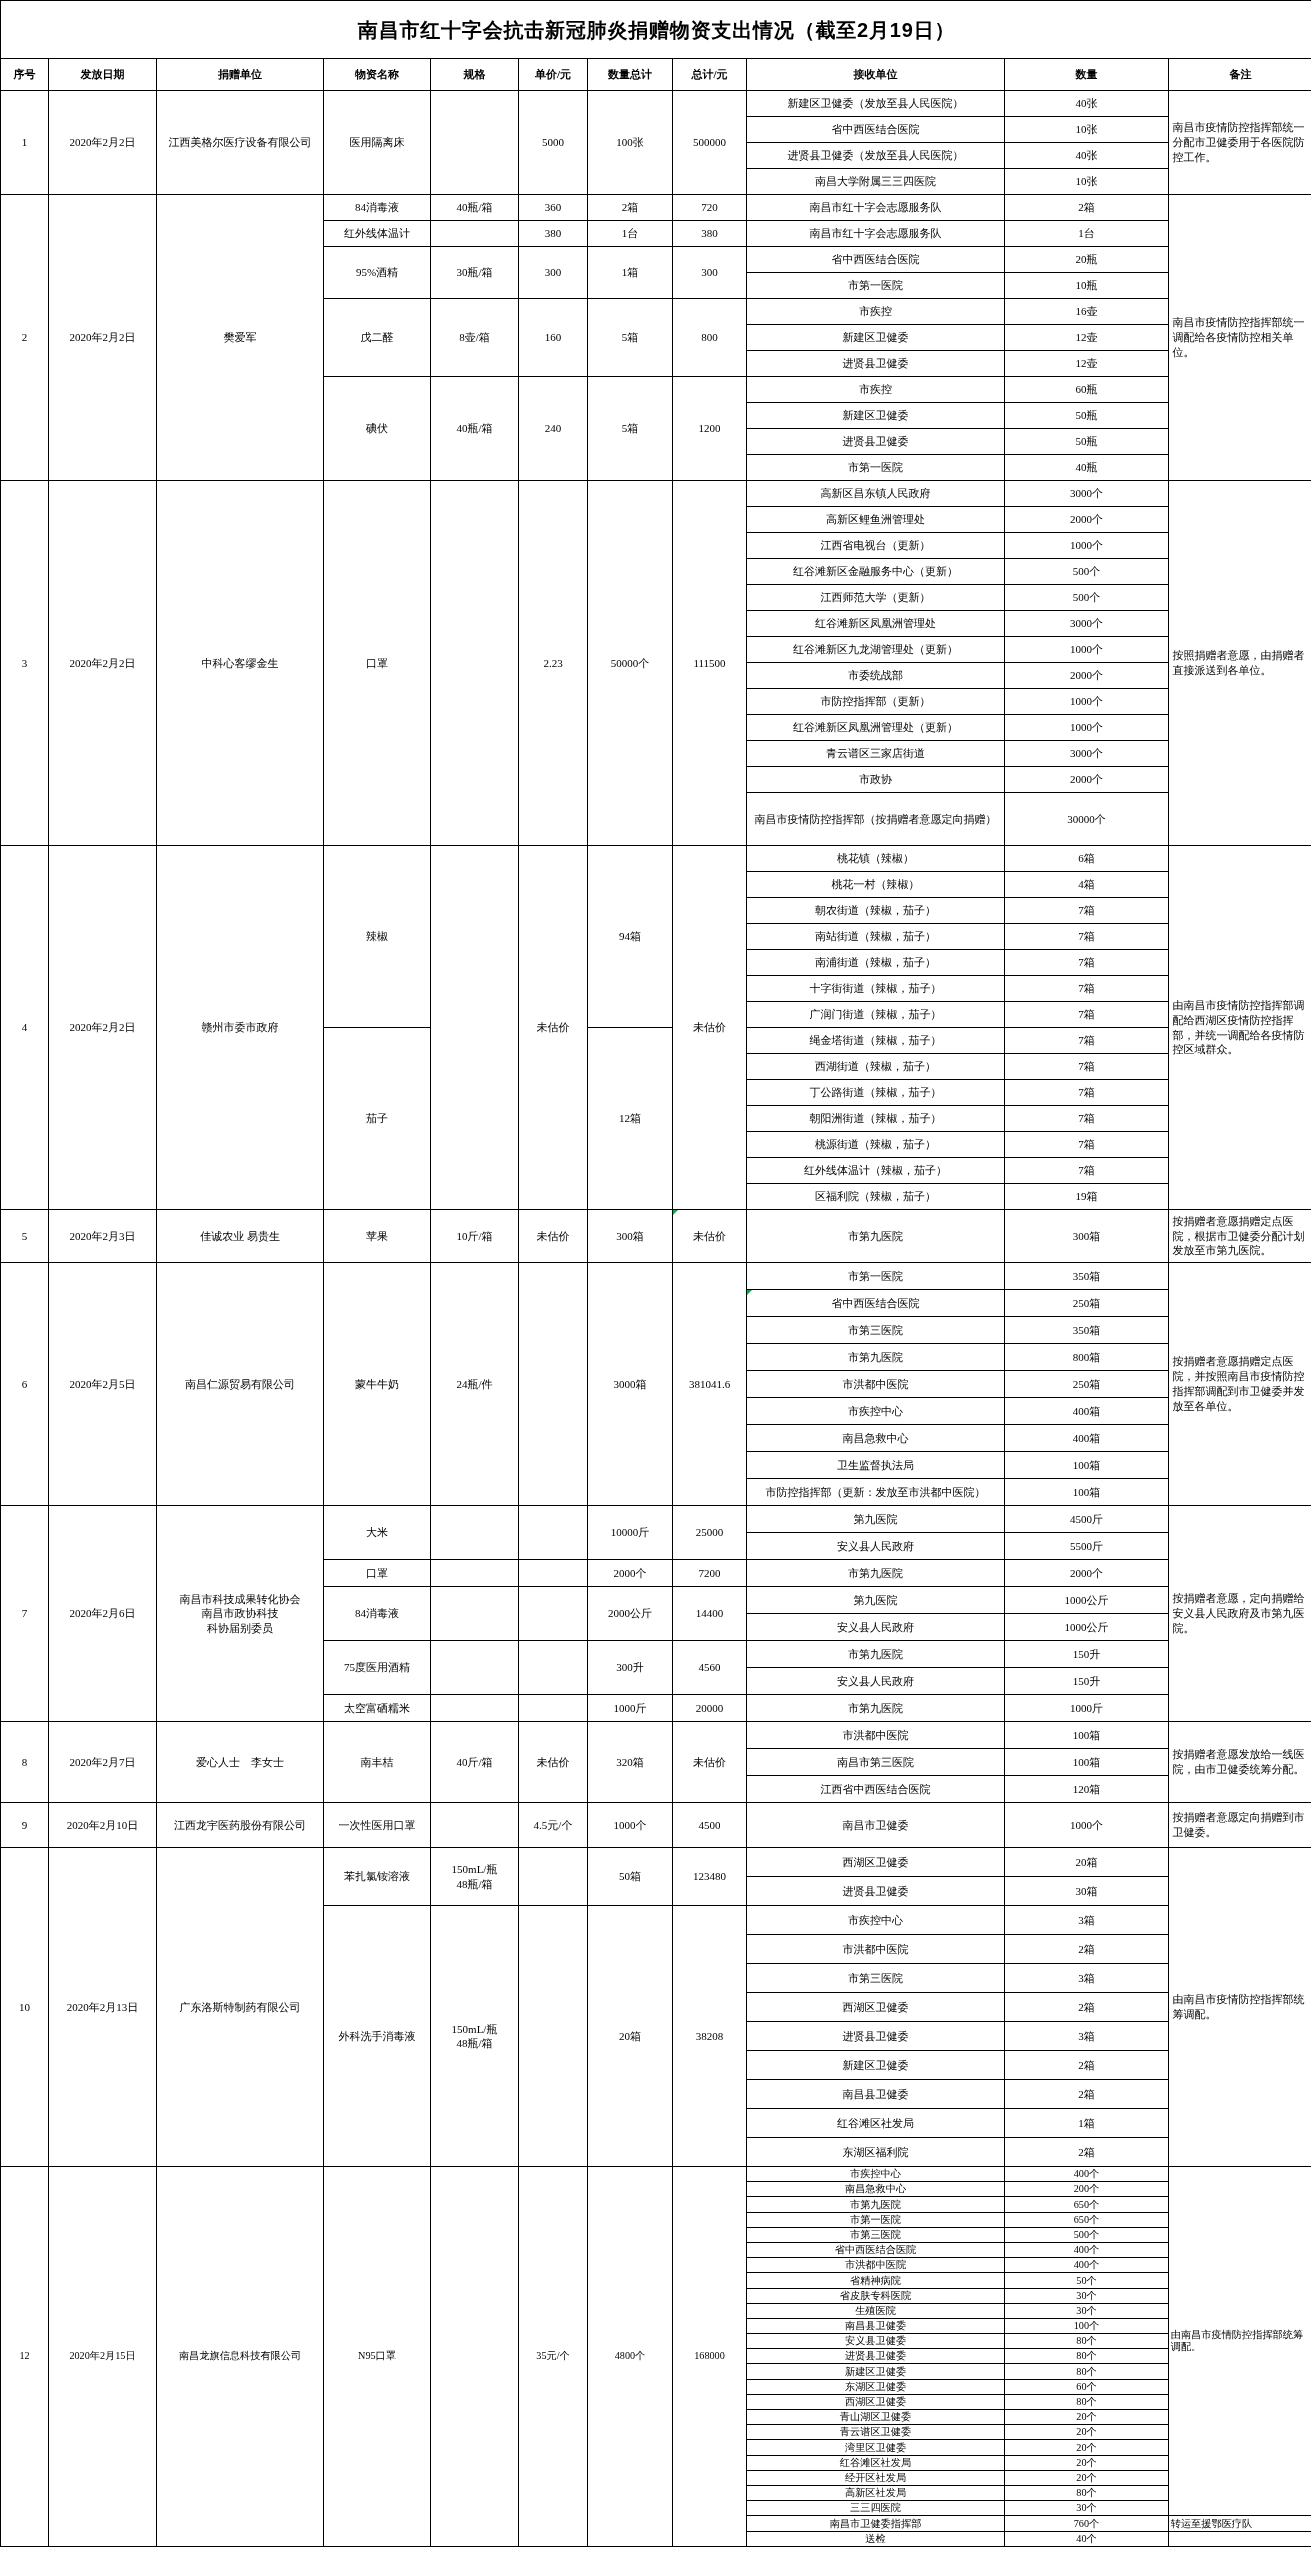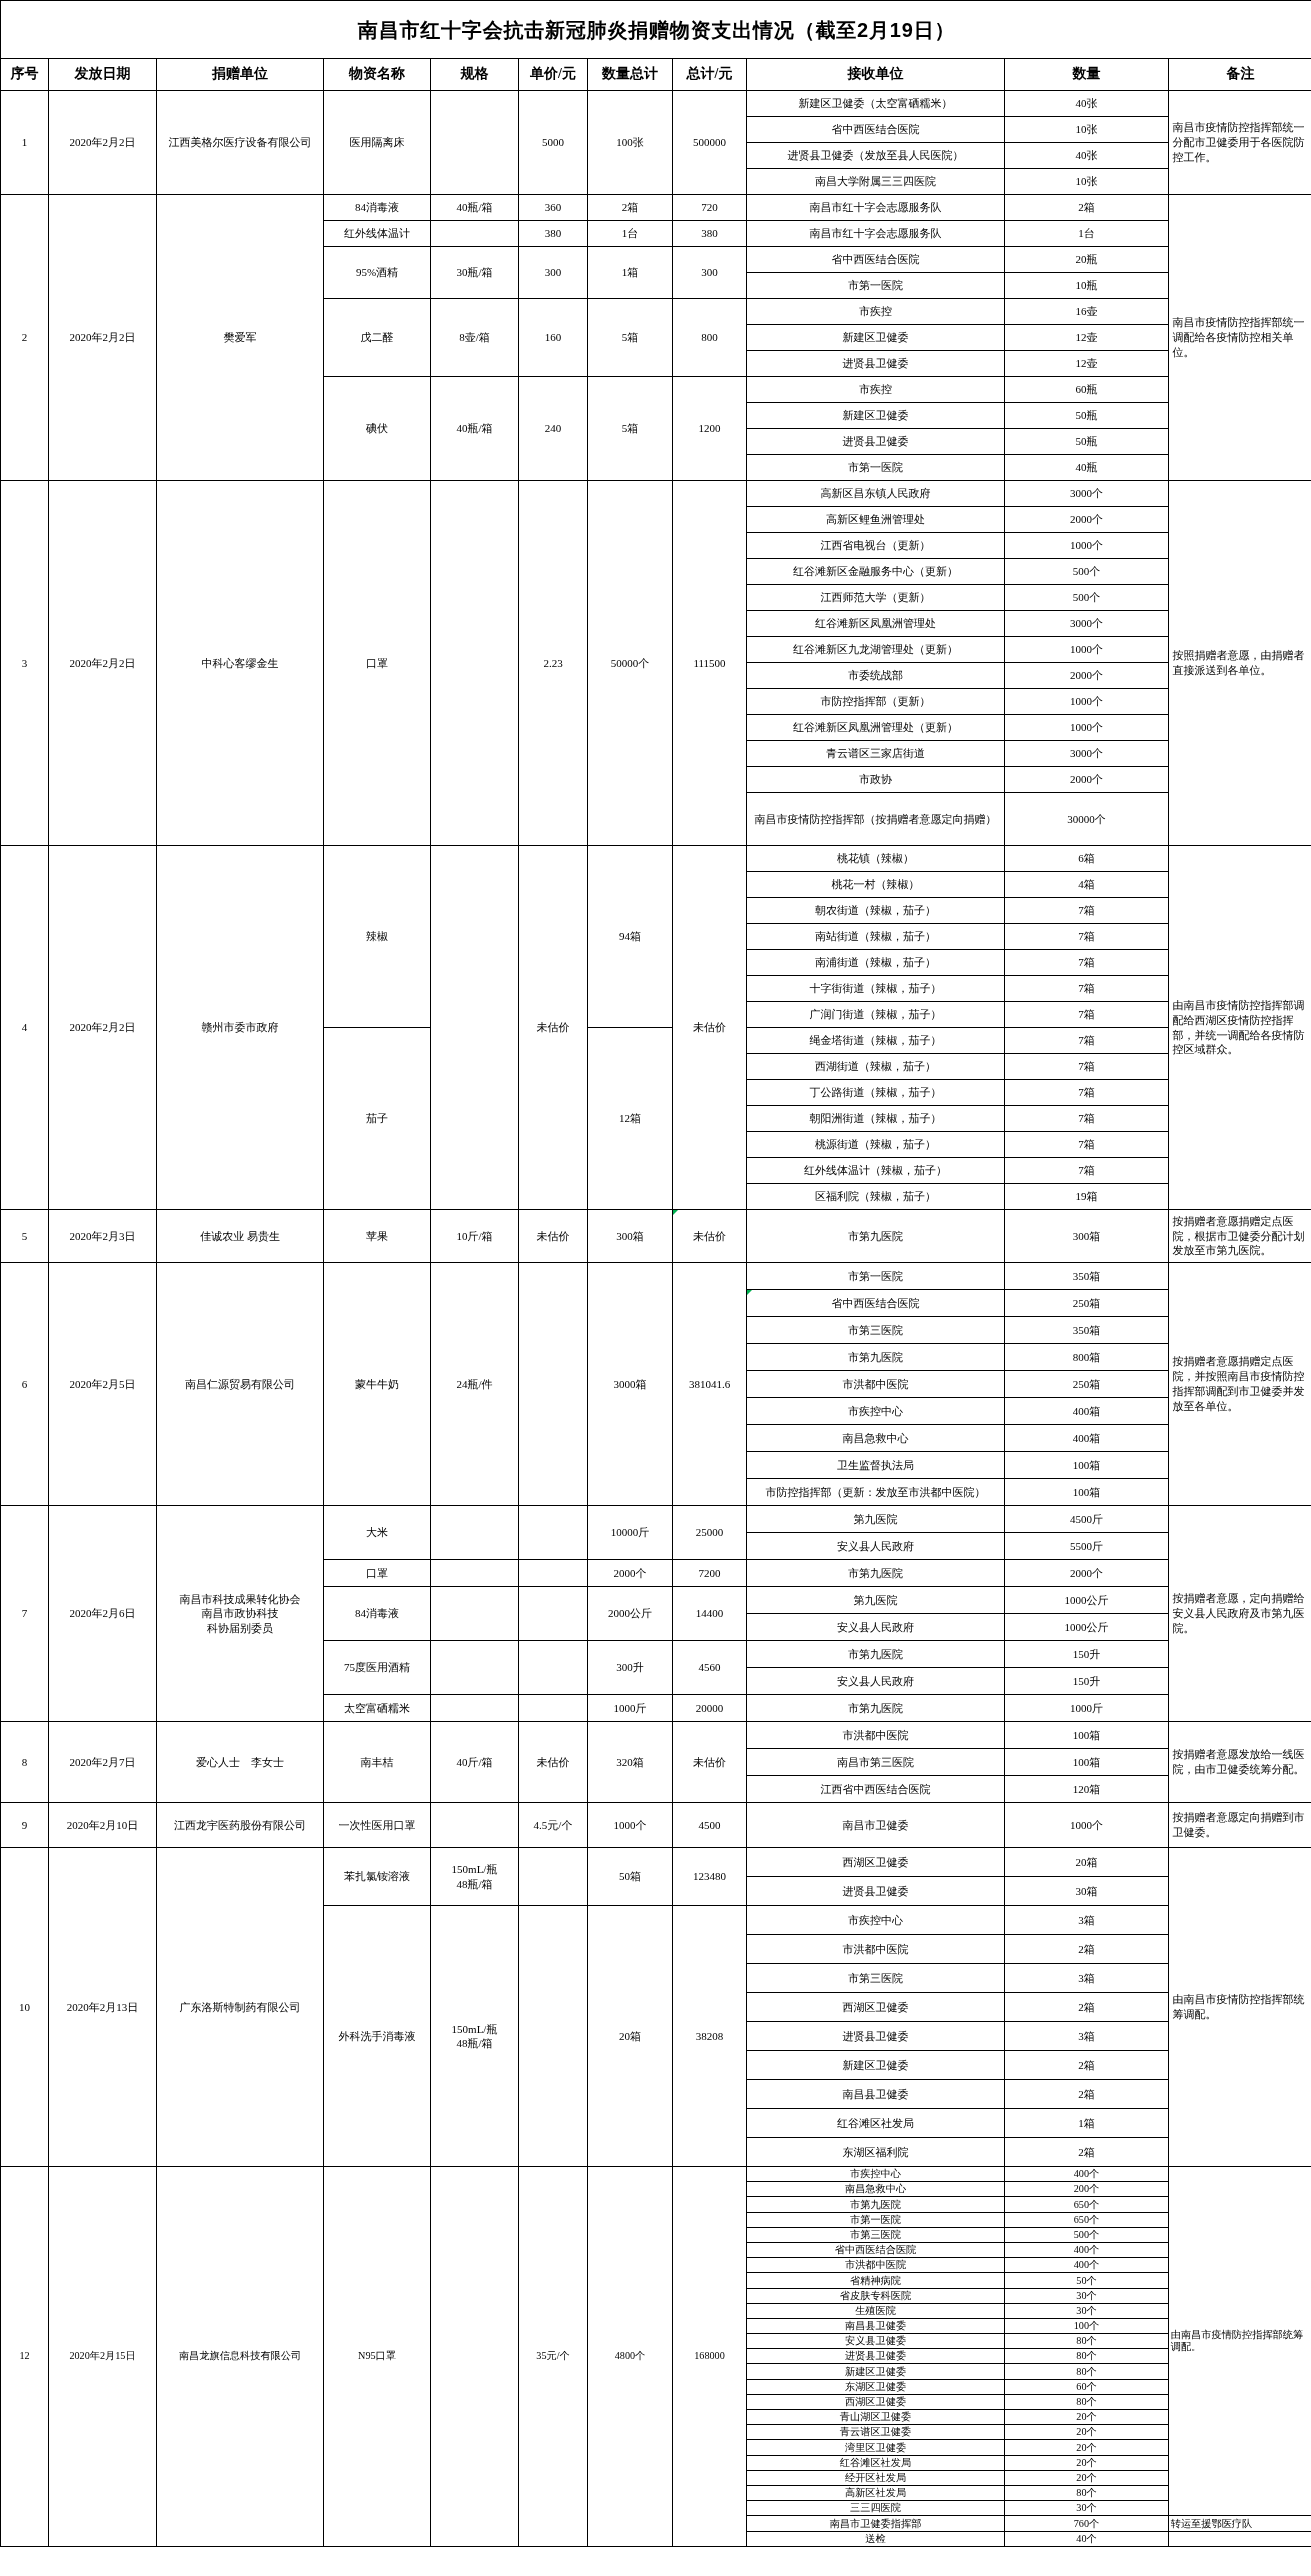--- a/index.html
+++ b/index.html
@@ -6,21 +6,21 @@
   body{width:1311px;font-family:"Liberation Serif","DejaVu Serif",serif;color:#000;}
   table{border-collapse:collapse;table-layout:fixed;width:1311px;border:1.7px solid #000;}
   td,th{border:0.8px solid #000;text-align:center;vertical-align:middle;
         font-size:11px;line-height:1.3;padding:0.8px 2.5px;overflow:hidden;word-break:break-all;}
   tr{height:26px;}
   .title-row{height:58px;}
   .title-row td{border-bottom:0.8px solid #000;}
   .title-cell{font-family:"Liberation Sans","DejaVu Sans",sans-serif;
               font-weight:bold;font-size:20px;letter-spacing:0.8px;}
   .header-row{height:32px;}
-  .header-row th{font-weight:bold;font-size:14px;background:#fff;}
+  .header-row th{font-weight:bold;font-size:11px;background:#fff;}
   tr.big-start td{border-top:1.7px solid #000;}
   tr.mat-start td{border-top-width:1.7px;}
   tr.r4.mat-start:not(.big-start) td{border-top-width:0.8px;}
   tr.r5{height:53px;}
   tr.r6,tr.r7,tr.r8{height:27px;}
   tr.r9{height:45px;}
   tr.r10{height:29px;}
   tr.r11{height:15.2px;}
   tr.r11 td{font-size:10.2px;padding:0 1.7px;line-height:1.15;}
   tr.r3.L12{height:53px;}
@@ -69,21 +69,21 @@
   <tbody id="table-body">
       <tr class="r1 L0 big-start mat-start">
         <td rowspan="4" class="c-no">1</td>
         <td rowspan="4" class="c-date">2020年2月2日</td>
         <td rowspan="4" class="c-donor pre">江西美格尔医疗设备有限公司</td>
         <td rowspan="4" class="c-name">医用隔离床</td>
         <td rowspan="4" class="c-spec pre"></td>
         <td rowspan="4" class="c-price">5000</td>
         <td rowspan="4" class="c-qty">100张</td>
         <td rowspan="4" class="c-total">500000</td>
-        <td class="c-unit">新建区卫健委（太空富硒糯米）</td>
+        <td class="c-unit">新建区卫健委（发放至县人民医院）</td>
         <td class="c-rqty">40张</td>
         <td rowspan="4" class="c-remark">南昌市疫情防控指挥部统一分配市卫健委用于各医院防控工作。</td>
       </tr>
       <tr class="r1 L1">
         <td class="c-unit">省中西医结合医院</td>
         <td class="c-rqty">10张</td>
       </tr>
       <tr class="r1 L2">
         <td class="c-unit">进贤县卫健委（发放至县人民医院）</td>
         <td class="c-rqty">40张</td>

